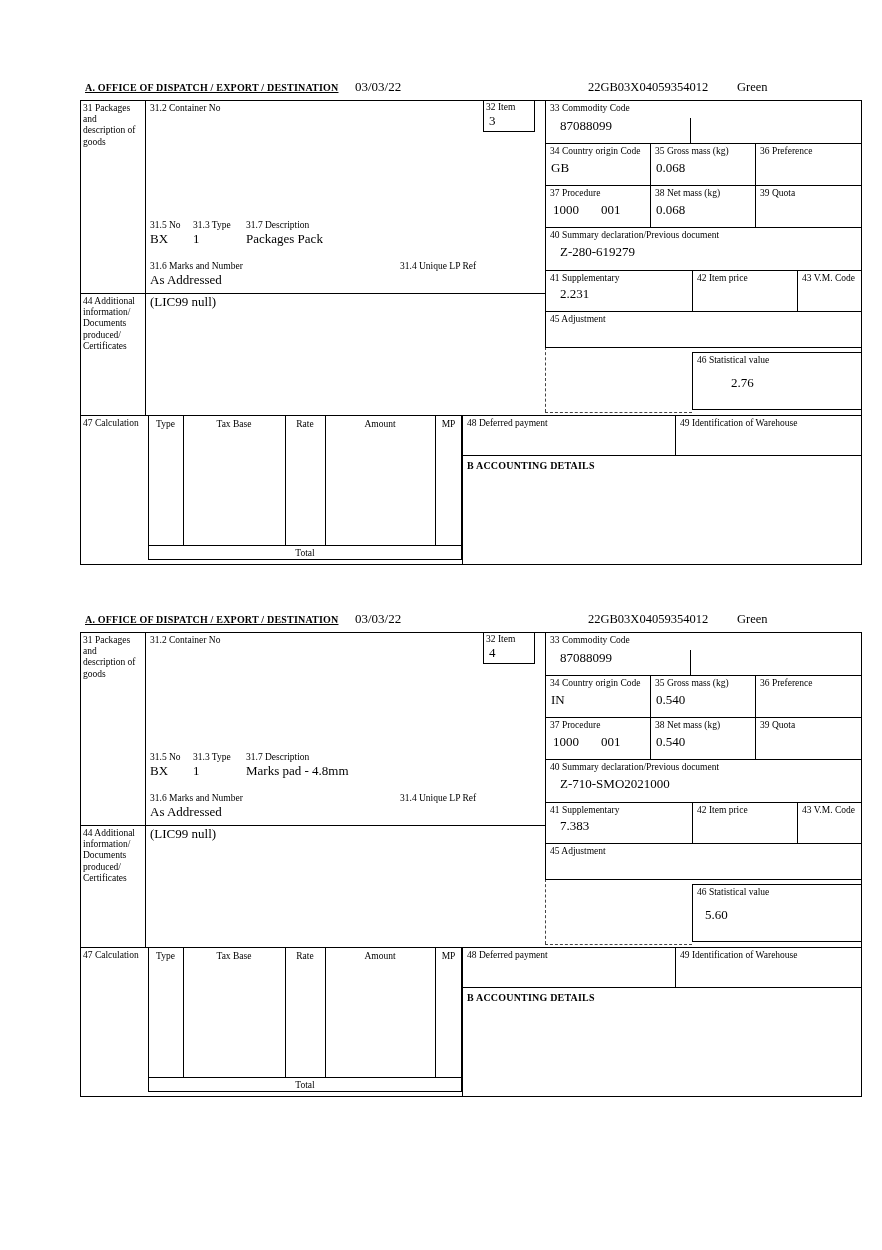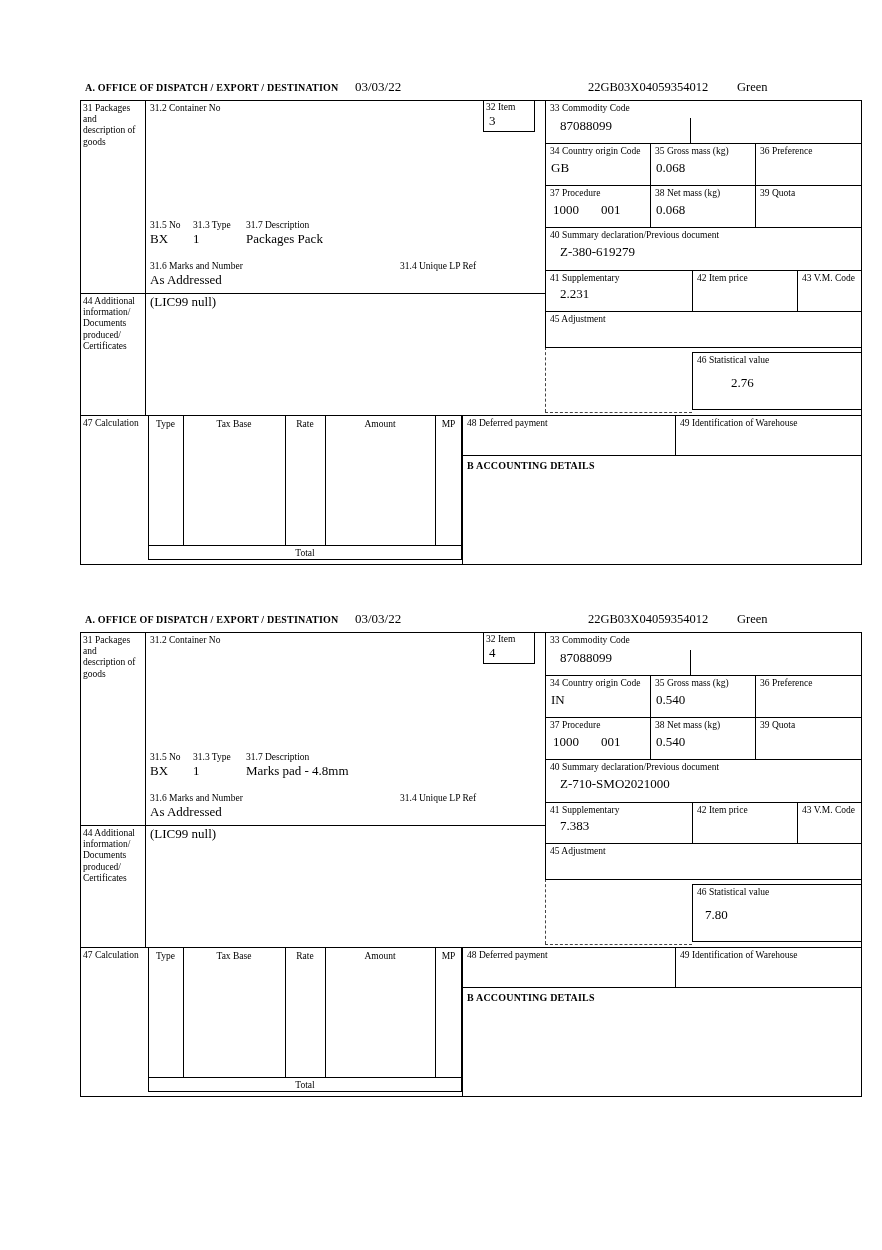--- a/index.html
+++ b/index.html
@@ -9,21 +9,21 @@
     font-family:"Liberation Serif","DejaVu Serif",serif;
     color:#000; overflow:hidden;
   }
   .sheet { position:absolute; inset:0; background:#fff; }
   .form-block { position:absolute; left:0; width:882px; height:505px; }
   .lbl { position:absolute; font-size:9.5px; line-height:1.18; white-space:nowrap; }
   .wrap { white-space:normal; }
   .val { position:absolute; font-size:13px; line-height:1.1; white-space:nowrap; }
   .sm { font-size:12.5px; }
   .bold { font-weight:bold; }
-  .u { }
+  .u { text-decoration:underline; }
   .hdr { font-size:10px; letter-spacing:0.2px; }
   .ctr { text-align:center; }
   .box { position:absolute; border:1px solid #000; }
   .hline { position:absolute; border-top:1px solid #000; height:0; }
   .vline { position:absolute; border-left:1px solid #000; width:0; }
   .hdash { position:absolute; border-top:1px dashed #444; height:0; }
   .vdash { position:absolute; border-left:1px dashed #444; width:0; }
 </style>
 </head>
 <body>
@@ -83,21 +83,21 @@
     <div class="vline" style="left:755px;top:105px;height:42px"></div>
     <div class="lbl" style="left:550px;top:108px">37 Procedure</div>
     <div class="lbl" style="left:655px;top:108px">38 Net mass (kg)</div>
     <div class="lbl" style="left:760px;top:108px">39 Quota</div>
     <div class="val" style="left:553px;top:123px">1000</div>
     <div class="val" style="left:601px;top:123px">001</div>
     <div class="val" style="left:656px;top:123px">0.068</div>
 
     <div class="hline" style="left:545px;top:190px;width:317px"></div>
     <div class="lbl" style="left:550px;top:150px">40 Summary declaration/Previous document</div>
-    <div class="val" style="left:560px;top:165px">Z-380-619279</div>
+    <div class="val" style="left:560px;top:165px">Z-280-619279</div>
 
     <div class="hline" style="left:545px;top:231px;width:317px"></div>
     <div class="vline" style="left:692px;top:190px;height:41px"></div>
     <div class="vline" style="left:797px;top:190px;height:41px"></div>
     <div class="lbl" style="left:550px;top:193px">41 Supplementary</div>
     <div class="lbl" style="left:697px;top:193px">42 Item price</div>
     <div class="lbl" style="left:802px;top:193px">43 V.M. Code</div>
     <div class="val" style="left:560px;top:207px">2.231</div>
 
     <div class="hline" style="left:545px;top:267px;width:317px"></div>
@@ -196,21 +196,21 @@
     <div class="lbl" style="left:550px;top:193px">41 Supplementary</div>
     <div class="lbl" style="left:697px;top:193px">42 Item price</div>
     <div class="lbl" style="left:802px;top:193px">43 V.M. Code</div>
     <div class="val" style="left:560px;top:207px">7.383</div>
 
     <div class="hline" style="left:545px;top:267px;width:317px"></div>
     <div class="lbl" style="left:550px;top:234px">45 Adjustment</div>
 
     <div class="box" style="left:692px;top:272px;width:170px;height:58px;border-right:none"></div>
     <div class="lbl" style="left:697px;top:275px">46 Statistical value</div>
-    <div class="val" style="left:705px;top:296px">7.80</div>
+    <div class="val" style="left:705px;top:296px">5.60</div>
 
     <div class="box" style="left:148px;top:335px;width:314px;height:145px"></div>
     <div class="vline" style="left:183px;top:335px;height:130px"></div>
     <div class="vline" style="left:285px;top:335px;height:130px"></div>
     <div class="vline" style="left:325px;top:335px;height:130px"></div>
     <div class="vline" style="left:435px;top:335px;height:130px"></div>
     <div class="lbl ctr" style="left:148px;top:339px;width:35px">Type</div>
     <div class="lbl ctr" style="left:183px;top:339px;width:102px">Tax Base</div>
     <div class="lbl ctr" style="left:285px;top:339px;width:40px">Rate</div>
     <div class="lbl ctr" style="left:325px;top:339px;width:110px">Amount</div>

